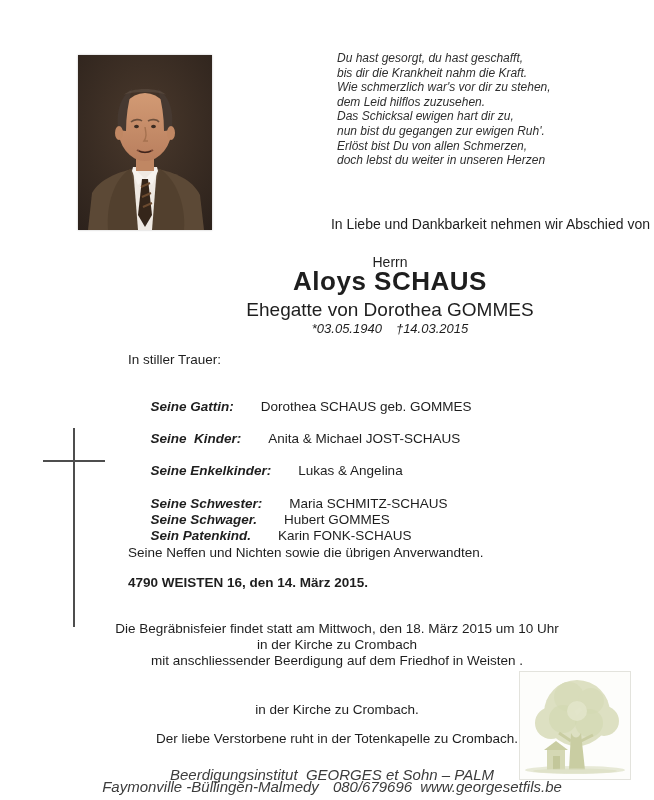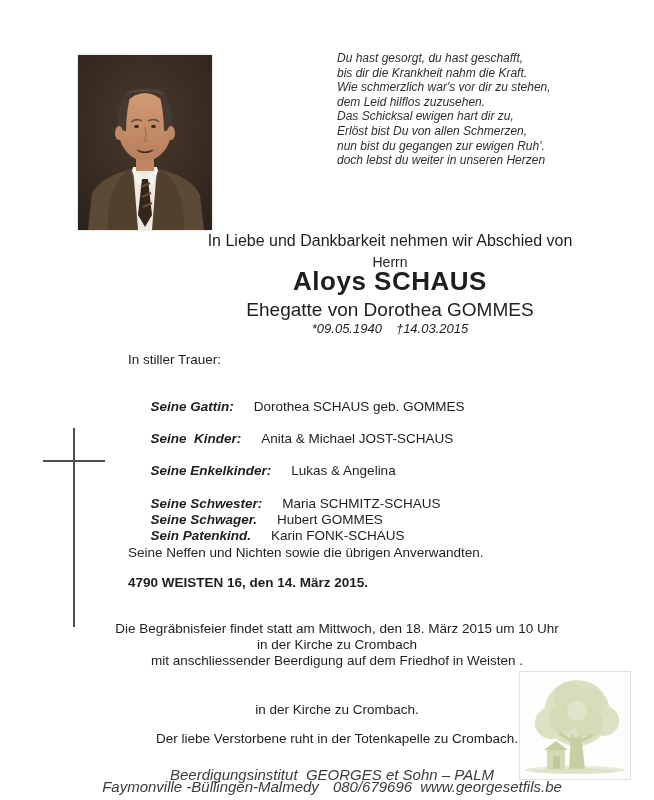--- a/index.html
+++ b/index.html
@@ -8,32 +8,32 @@
     font-family:"Liberation Sans", sans-serif;color:#1e1e1e;overflow:hidden;
     margin:0 auto;
   }
   .abs{position:absolute;}
   
   .photo{left:78px;top:55px;width:134px;height:175px;box-shadow:0 0 2px rgba(0,0,0,.25);}
   
   .poem{left:337px;top:51px;width:300px;font-style:italic;font-size:12px;line-height:14.6px;color:#2f2f2f;}
   
   .header-block{left:130px;top:0;width:520px;text-align:center;}
-  .intro{position:absolute;top:232px;width:100%;font-size:16px;}
+  .intro{position:absolute;top:216px;width:100%;font-size:14px;text-align:right;}
   .salutation{position:absolute;top:254px;width:100%;font-size:14px;}
   .name{position:absolute;top:266px;width:100%;font-size:26px;font-weight:bold;letter-spacing:.5px;}
   .relation{position:absolute;top:299px;width:100%;font-size:19px;}
   .dates{position:absolute;top:321px;width:100%;font-size:13px;font-style:italic;}
   .dates span{white-space:pre-wrap;}
   .dates .death{margin-left:14px;}
   
   .mourners{left:128px;top:0;width:470px;font-size:13.5px;}
   .m-line{position:absolute;left:0;white-space:pre-wrap;}
   .m-label{font-weight:bold;font-style:italic;white-space:pre-wrap;}
-  .m-value{margin-left:4px;white-space:pre-wrap;padding-left:16px;}
+  .m-value{margin-left:11px;white-space:pre-wrap;padding-left:16px;}
   .place-date{font-weight:bold;}
   
   .service{left:27px;top:0;width:620px;text-align:center;font-size:13.5px;line-height:16.2px;z-index:2;}
   .service p{position:absolute;width:100%;margin:0;}
   
   .footer{left:27px;top:769px;width:610px;text-align:center;font-style:italic;font-size:15px;line-height:11.5px;color:#3c3c3c;z-index:2;}
   .footer .gap-l{margin-left:14px;}
   .footer .gap-s{margin-left:8px;}
   
   .cross-v{left:73px;top:428px;width:1.6px;height:199px;}
@@ -91,32 +91,32 @@
       <path d="M61,96 C65,98 69,98 73,96" stroke="#3a241c" stroke-width="1.2" fill="none"></path>
     </svg>
   </div>
 
   <div class="abs poem">
     <div>Du hast gesorgt, du hast geschafft,</div>
     <div>bis dir die Krankheit nahm die Kraft.</div>
     <div>Wie schmerzlich war's vor dir zu stehen,</div>
     <div>dem Leid hilflos zuzusehen.</div>
     <div>Das Schicksal ewigen hart dir zu,</div>
+    <div>nun bist du gegangen zur ewigen Ruh'.</div>
     <div>Erlöst bist Du von allen Schmerzen,</div>
-    <div>nun bist du gegangen zur ewigen Ruh'.</div>
     <div>doch lebst du weiter in unseren Herzen</div>
   </div>
 
   <div class="abs header-block">
     <div class="intro">In Liebe und Dankbarkeit nehmen wir Abschied von</div>
     <div class="salutation">Herrn</div>
     <div class="name">Aloys SCHAUS</div>
     <div class="relation">Ehegatte von Dorothea GOMMES</div>
     <div class="dates">
-      <span class="birth">*09.05.1940</span><span class="death">†14.03.2015</span>
+      <span class="birth">*03.05.1940</span><span class="death">†14.03.2015</span>
     </div>
   </div>
 
   <div class="abs mourners">
     <div class="m-line" style="top:352px;">In stiller Trauer:</div>
 
     <div class="m-line" style="top:384px;">
       <span class="m-label">Seine Gattin:</span><span class="m-value">Dorothea SCHAUS geb. GOMMES</span>
     </div>
     <div class="m-line" style="top:416px;">

